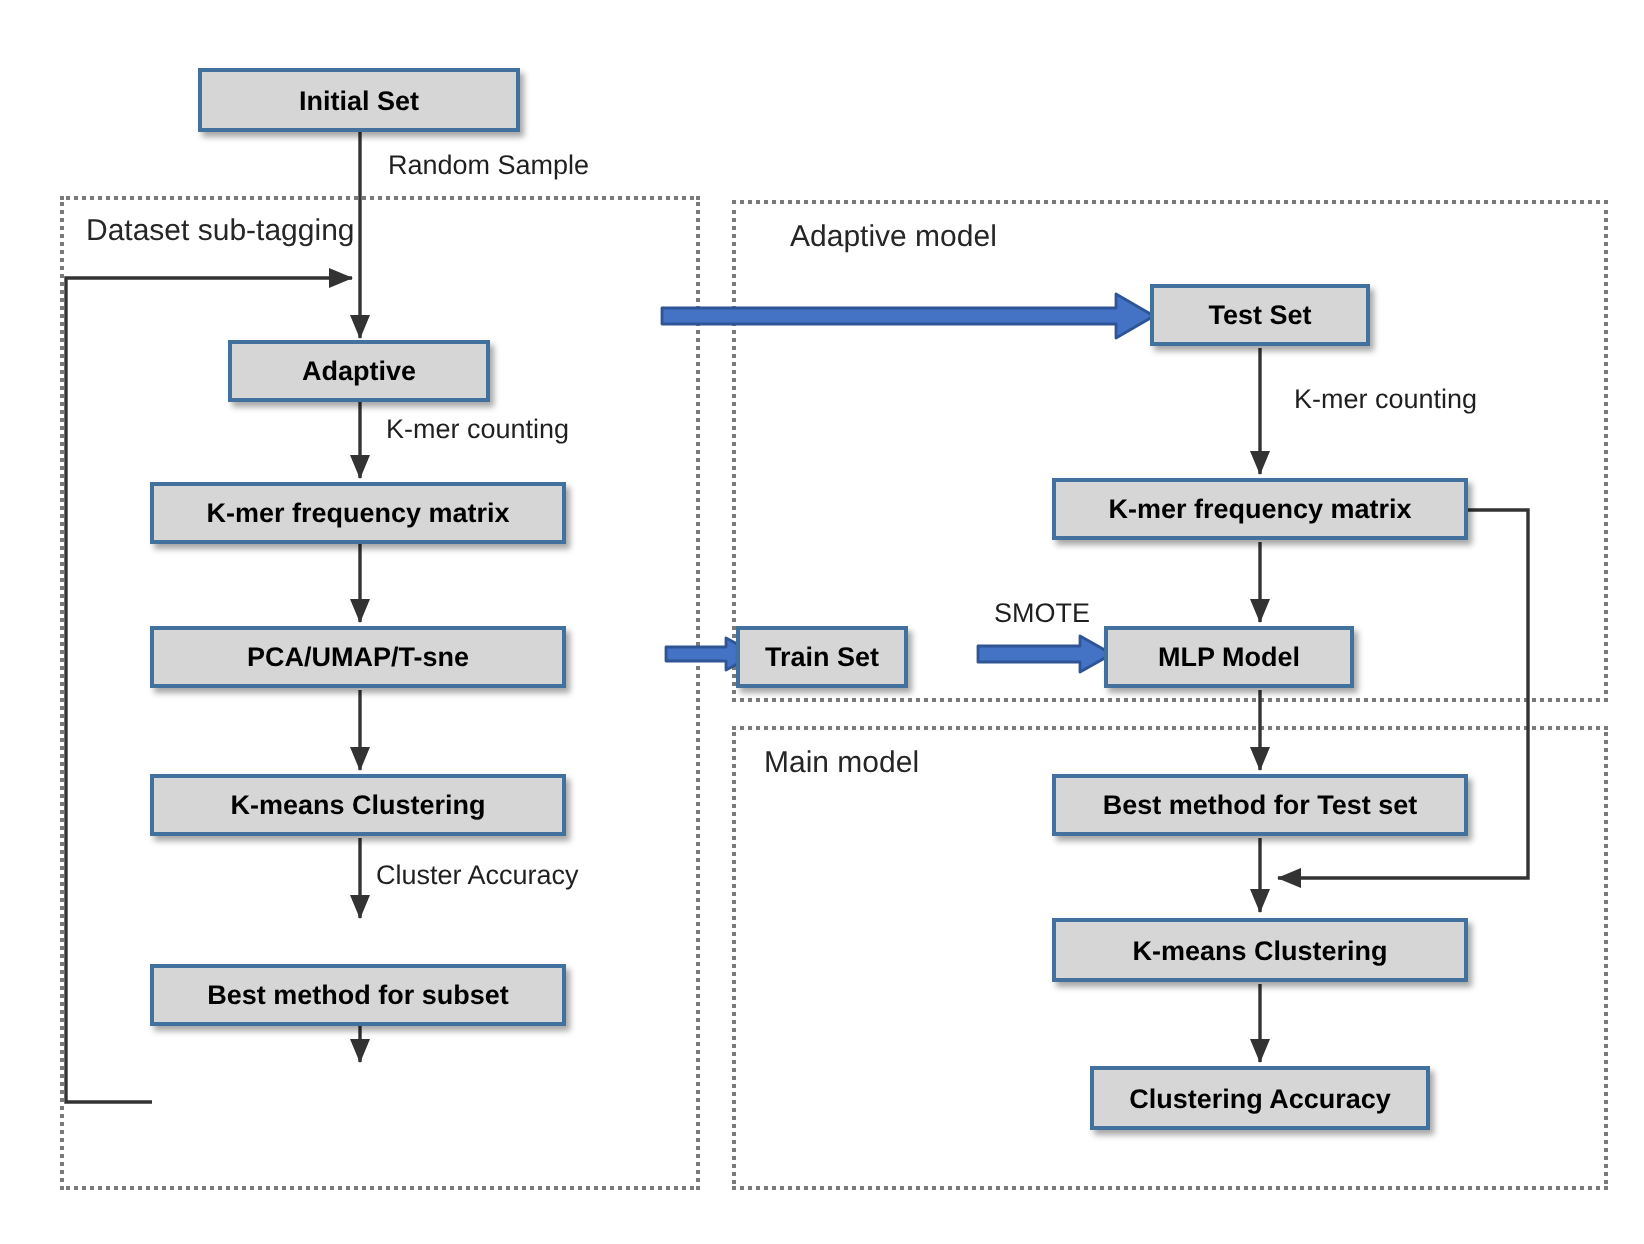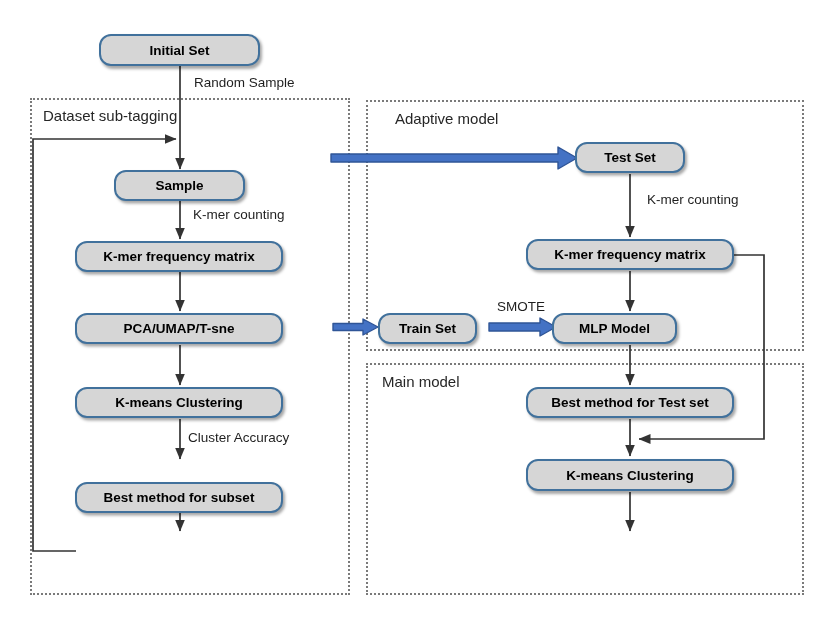--- a/index.html
+++ b/index.html
@@ -34,21 +34,21 @@
   }
   .edges{
     position:absolute;left:0;top:0;
     z-index:2;
   }
   .node{
     position:absolute;
     display:flex;align-items:center;justify-content:center;
     background:var(--node_fill,#d6d6d6);
     border:2.5px solid var(--node_border,#41719c);
-    border-radius:12px;
+    border-radius:0;
     box-shadow:2px 2.5px 3px rgba(0,0,0,0.35);
     box-sizing:border-box;
     font-size:13.5px;font-weight:bold;color:var(--text,#000);
     text-align:center;white-space:nowrap;
     z-index:3;
   }
   .edge-label{
     position:absolute;
     font-size:13.5px;color:#1f1f1f;
     white-space:nowrap;
@@ -104,32 +104,33 @@
     <path class="black-edge" d="M630 419 V456" marker-end="url(#arrowhead)"></path>
     <path class="black-edge" d="M734 255 H764 V439 H639" marker-end="url(#arrowhead)"></path>
     <path class="black-edge" d="M630 492 V531" marker-end="url(#arrowhead)"></path>
 
     <path class="blue-arrow" d="M331 154 L558 154 L558 147 L577 158 L558 169 L558 162 L331 162 Z"></path>
     <path class="blue-arrow" d="M333 323.5 L363 323.5 L363 319 L378 327 L363 335 L363 330.5 L333 330.5 Z"></path>
     <path class="blue-arrow" d="M489 323 L540 323 L540 318 L556 327 L540 336 L540 331 L489 331 Z"></path>
   </svg>
 
   <div class="node" style="left:99px;top:34px;width:161px;height:32px">Initial Set</div>
-  <div class="node" style="left:114px;top:170px;width:131px;height:31px">Sample</div>
+  <div class="node" style="left:114px;top:170px;width:131px;height:31px">Adaptive</div>
   <div class="node" style="left:75px;top:241px;width:208px;height:31px">K-mer frequency matrix</div>
   <div class="node" style="left:75px;top:313px;width:208px;height:31px">PCA/UMAP/T-sne</div>
   <div class="node" style="left:75px;top:387px;width:208px;height:31px">K-means Clustering</div>
   <div class="node" style="left:75px;top:482px;width:208px;height:31px">Best method for subset</div>
 
   <div class="node" style="left:575px;top:142px;width:110px;height:31px">Test Set</div>
   <div class="node" style="left:526px;top:239px;width:208px;height:31px">K-mer frequency matrix</div>
-  <div class="node" style="left:378px;top:313px;width:99px;height:31px">Train Set</div>
+  <div class="node" style="left:368px;top:313px;width:86px;height:31px">Train Set</div>
   <div class="node" style="left:552px;top:313px;width:125px;height:31px">MLP Model</div>
   <div class="node" style="left:526px;top:387px;width:208px;height:31px">Best method for Test set</div>
   <div class="node" style="left:526px;top:459px;width:208px;height:32px">K-means Clustering</div>
+  <div class="node" style="left:545px;top:533px;width:170px;height:32px">Clustering Accuracy</div>
 
   <span class="edge-label" style="left:194px;top:75px">Random Sample</span>
   <span class="edge-label" style="left:193px;top:207px">K-mer counting</span>
   <span class="edge-label" style="left:188px;top:430px">Cluster Accuracy</span>
   <span class="edge-label" style="left:647px;top:192px">K-mer counting</span>
   <span class="edge-label" style="left:497px;top:299px">SMOTE</span>
 
 </div>
 
 </body></html>

